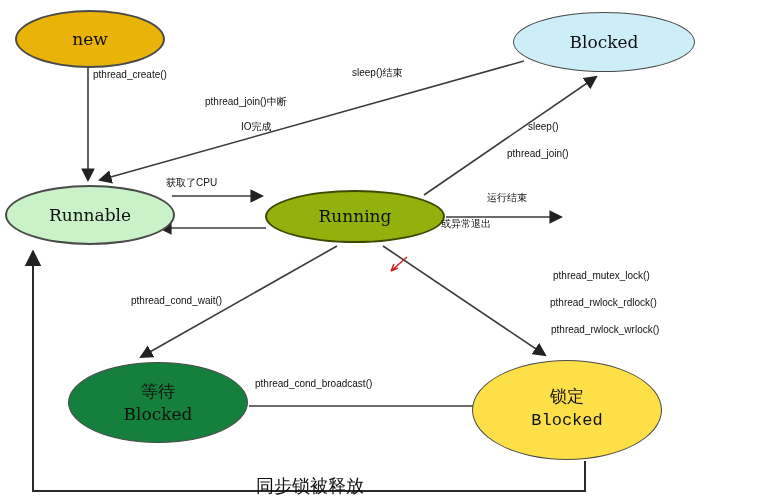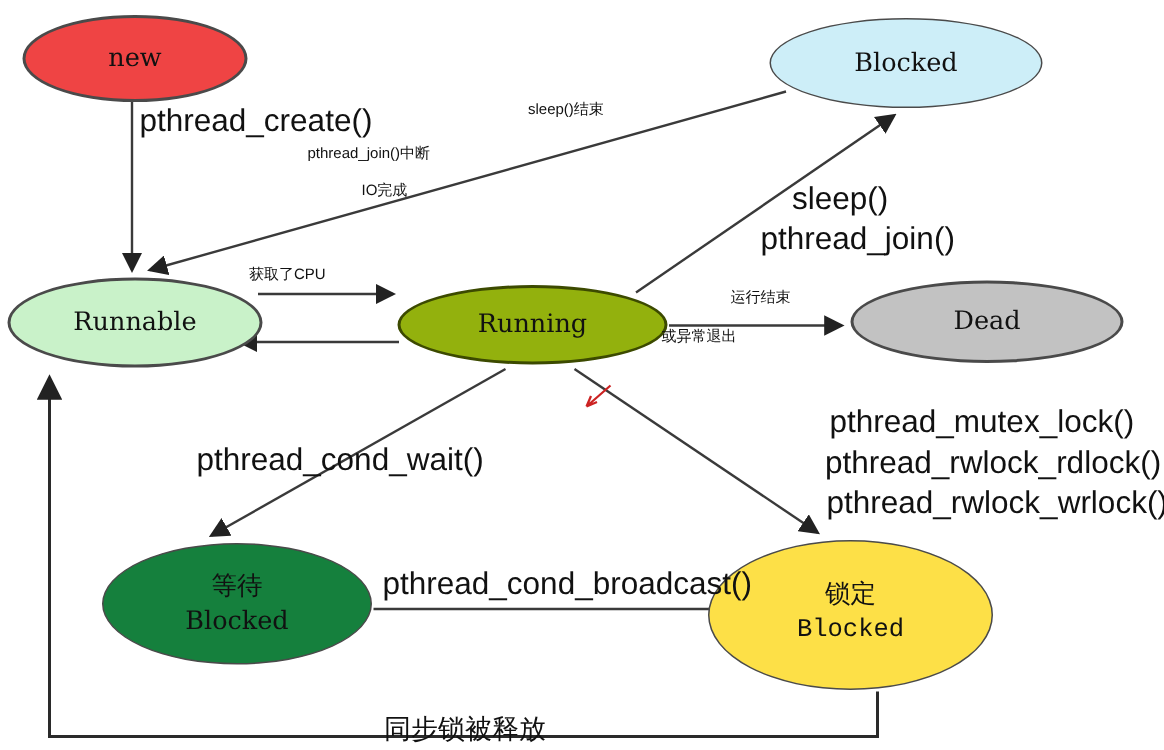--- a/index.html
+++ b/index.html
@@ -18,21 +18,21 @@
     border-radius:50%;
     box-sizing:border-box;
     font-family:"DejaVu Serif","Liberation Serif",serif;
     font-size:17px;color:#111;
     line-height:1.35;
     text-align:center;
   }
   .edge-label{
     position:absolute;
     white-space:nowrap;
-    font-size:21px;color:#111;
+    font-size:10px;color:#111;
     font-family:"Liberation Sans","DejaVu Sans",sans-serif;
   }
   .edge-label.zh{font-size:10px;}
 </style>
 </head>
 <body>
 
 <div class="canvas">
 
   <svg class="wires" width="776" height="500" viewBox="0 0 776 500">
@@ -58,39 +58,36 @@
 
     <line x1="383" y1="246" x2="545" y2="355" stroke="#3a3a3a" stroke-width="1.6" marker-end="url(#arrow)"></line>
 
     <line x1="249" y1="406" x2="495" y2="406" stroke="#3a3a3a" stroke-width="1.6" marker-end="url(#arrow)"></line>
 
     <path d="M585,461 L585,491 L33,491 L33,252" fill="none" stroke="#2a2a2a" stroke-width="2" marker-end="url(#arrow)"></path>
 
     <path d="M407,257 L391,271 M391,271 L398,268 M391,271 L394,264" fill="none" stroke="#cc2222" stroke-width="1.5"></path>
   </svg>
 
-  <div class="state" style="left:15px;top:10px;width:150px;height:58px;background:#ef4444;">
+  <div class="state" style="left:15px;top:10px;width:150px;height:58px;background:#eab308;">
     <span>new</span>
   </div>
 
   <div class="state" style="left:513px;top:12px;width:182px;height:60px;background:#cdeef8;border-width:1.5px;">
     <span>Blocked</span>
   </div>
 
   <div class="state" style="left:5px;top:185px;width:170px;height:60px;background:#c9f2c9;">
     <span>Runnable</span>
   </div>
 
   <div class="state" style="left:265px;top:190px;width:180px;height:53px;background:#93b10d;border-color:#3c4a00;">
     <span>Running</span>
   </div>
 
-  <div class="state" style="left:567px;top:187px;width:182px;height:55px;background:#c2c2c2;">
-    <span>Dead</span>
-  </div>
 
   <div class="state" style="left:68px;top:362px;width:180px;height:81px;background:#15803d;border-width:1.5px;">
     <span>等待</span>
     <span>Blocked</span>
   </div>
 
   <div class="state" style="left:472px;top:360px;width:190px;height:100px;background:#fde047;border-width:1.5px;font-family:Liberation Mono, monospace;">
     <span>锁定</span>
     <span>Blocked</span>
   </div>

